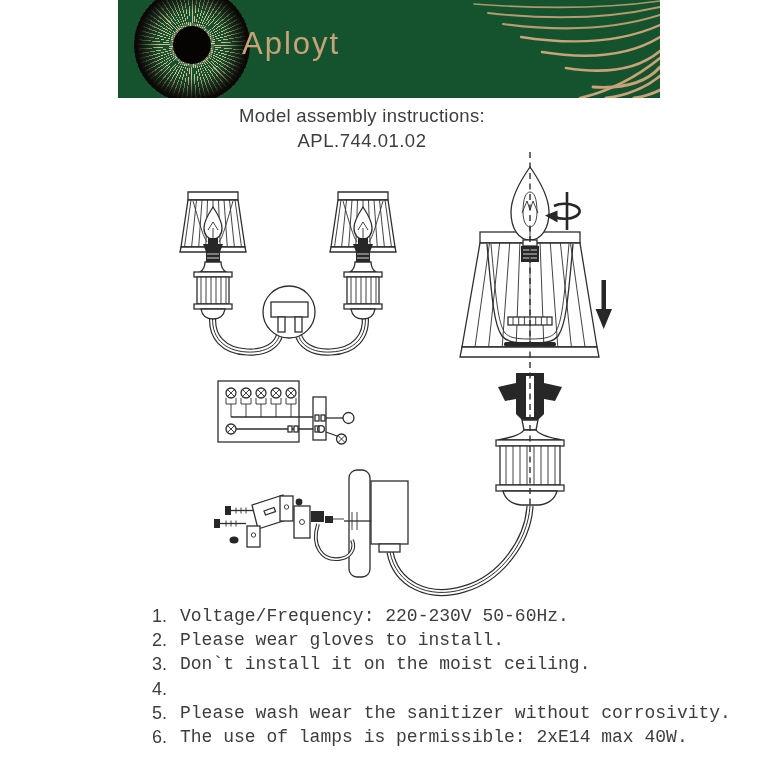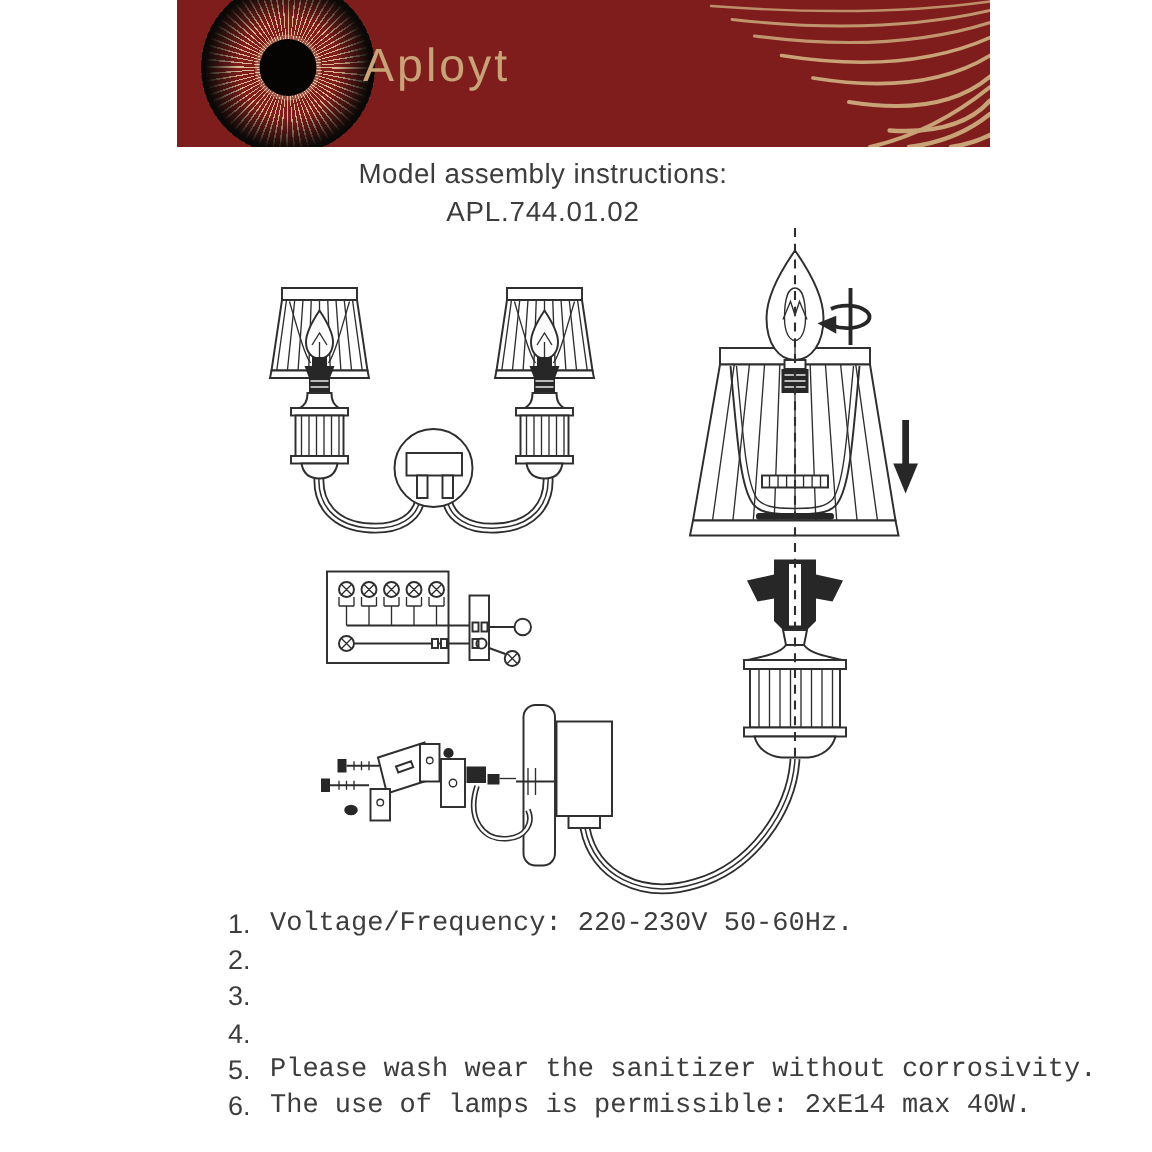--- a/index.html
+++ b/index.html
@@ -1,19 +1,19 @@
 <!DOCTYPE html>
 <html><head>
 <meta charset="utf-8">
 <style>
   html,body{margin:0;padding:0;background:#ffffff;}
   .page{position:relative;width:768px;height:768px;background:#ffffff;overflow:hidden;
         font-family:"Liberation Sans", sans-serif;}
   
-  .banner{position:absolute;left:118px;top:0;width:542px;height:98px;background:#7f1d1d;overflow:hidden;}
+  .banner{position:absolute;left:118px;top:0;width:542px;height:98px;background:#14532d;overflow:hidden;}
   .sunburst{position:absolute;left:16px;top:-13px;width:116px;height:116px;border-radius:50%;
         background:repeating-conic-gradient(rgba(225,192,150,0.95) 0deg 1.3deg, rgba(11,9,7,0) 1.3deg 5deg);}
   .sunburst::after{content:"";position:absolute;inset:0;border-radius:50%;
         background:radial-gradient(circle, rgba(11,9,7,0) 0 33px, #0b0907 55px);}
   .sunburst::before{content:"";position:absolute;left:50%;top:50%;width:38px;height:38px;margin:-19px 0 0 -19px;
         background:#050403;border-radius:50%;z-index:2;box-shadow:0 0 0 3px rgba(246,225,192,0.28);}
   .brand{position:absolute;left:124px;top:26px;color:#c8a377;font-size:31px;letter-spacing:2px;font-weight:400;}
   .fan{position:absolute;right:0;top:0;}
   
   .titleblock{position:absolute;left:-22px;top:105px;width:768px;text-align:center;color:#3d3d3d;}
@@ -248,23 +248,25 @@
     </g>
   </svg>
 
   <div class="instructions">
     <div class="instr-row">
       <span class="instr-num">1.</span>
       <span class="instr-text">Voltage/Frequency: 220-230V 50-60Hz.</span>
     </div>
     <div class="instr-row">
       <span class="instr-num">2.</span>
+      <span class="instr-text">Please wear gloves to install.</span>
     </div>
     <div class="instr-row">
       <span class="instr-num">3.</span>
+      <span class="instr-text">Don`t install it on the moist ceiling.</span>
     </div>
     <div class="instr-row">
       <span class="instr-num">4.</span>
     </div>
     <div class="instr-row">
       <span class="instr-num">5.</span>
       <span class="instr-text">Please wash wear the sanitizer without corrosivity.</span>
     </div>
     <div class="instr-row">
       <span class="instr-num">6.</span>

